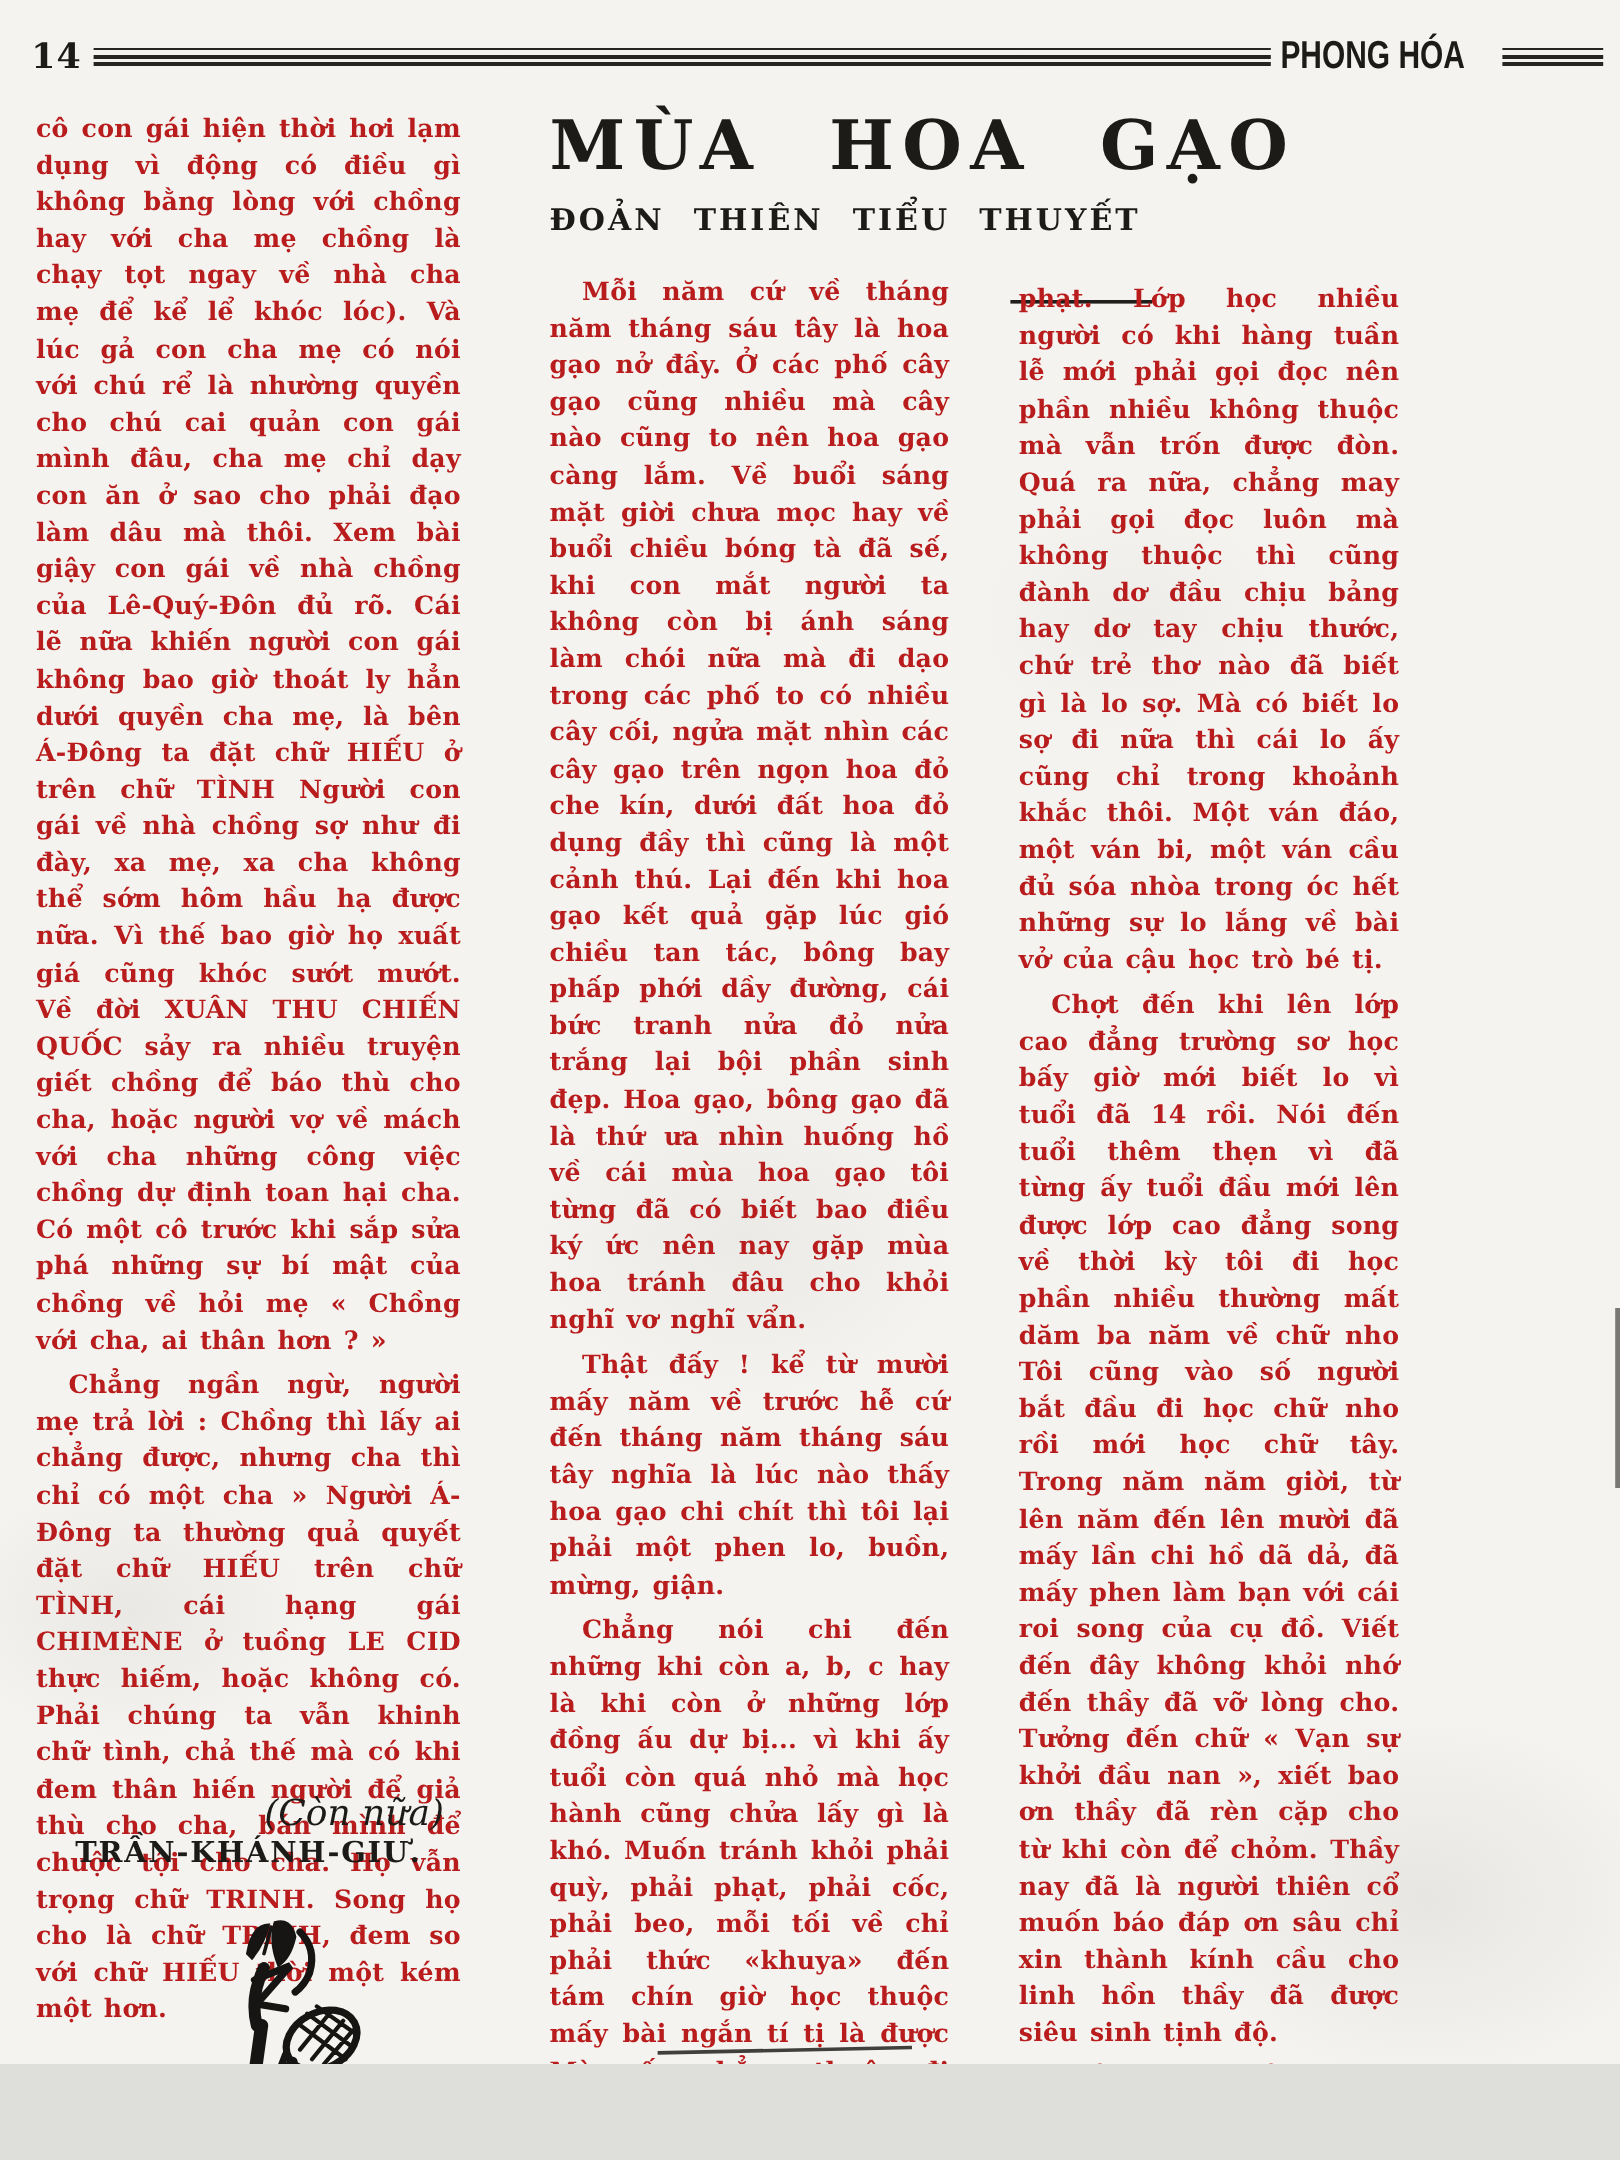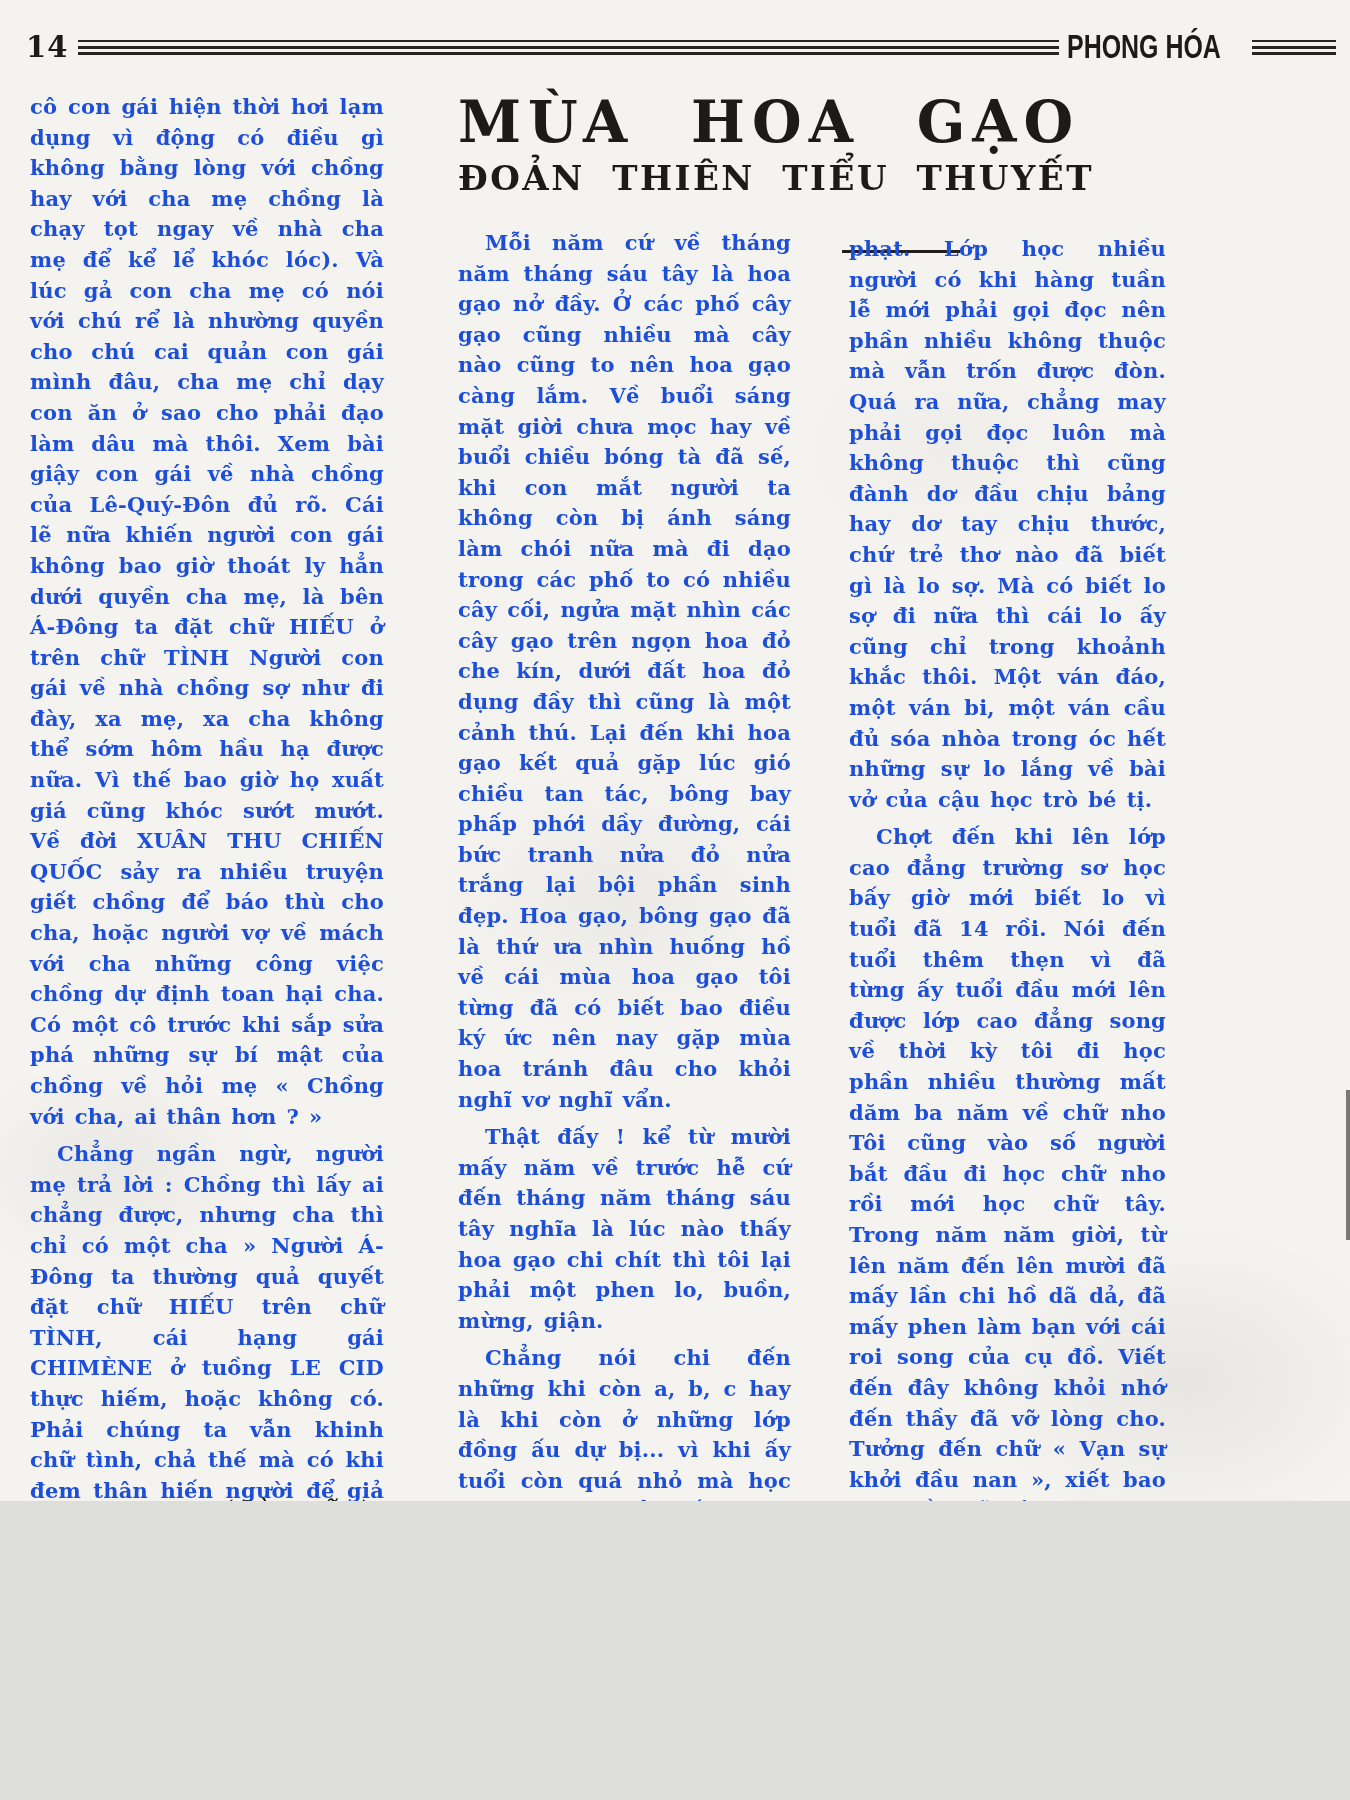--- a/index.html
+++ b/index.html
@@ -1,17 +1,17 @@
 <!DOCTYPE html>
 <html><head>
 <meta charset="utf-8">
 <style>
   html,body { margin:0; padding:0; background:#dededa; }
   .page {
-    position:relative; width:1350px; height:1501px; margin:0 auto;
+    position:relative; width:1350px; height:1720px; margin:0 auto;
     background:#f4f3ef;
     overflow:hidden;
     color:#1d1b18;
     font-family:"DejaVu Serif", serif;
   }
   
   .page::before {
     content:""; position:absolute; inset:0; pointer-events:none;
     background:
       radial-gradient(220px 160px at 8% 78%, rgba(90,90,85,.07), transparent 70%),
@@ -31,28 +31,28 @@
   .rule3.tail { flex:0 0 84px; margin-left:6px; }
   .masthead {
     flex:0 0 auto; margin-left:8px;
     font-family:"Liberation Sans", sans-serif; font-weight:900; font-size:29px;
     letter-spacing:0px; transform:scaleX(.86) scaleY(1.12); transform-origin:left center;
     white-space:nowrap;
   }
   
   .title-block { position:absolute; left:458px; top:88px; width:708px; }
   .title { font-size:57px; font-weight:700; letter-spacing:7px; word-spacing:30px; white-space:nowrap; }
-  .subtitle { margin-top:3px; font-size:34px; font-weight:700; letter-spacing:2.5px; word-spacing:13px; white-space:nowrap; }
+  .subtitle { margin-top:14px; font-size:25px; font-weight:700; letter-spacing:2.5px; word-spacing:13px; white-space:nowrap; }
   .subtitle-rule { position:absolute; left:842px; top:250px; width:118px; height:3px; background:#211f1b; }
   
   .col {
     position:absolute; text-align:justify;
     font-weight:700; font-size:21px; line-height:30.6px;
     letter-spacing:.2px; word-spacing:2.5px;
-    color:#1d4ed8;
+    color:#b91c1c;
   }
   .col p { margin:0 0 7px 0; text-indent:27px; }
   .col p.noindent { text-indent:0; }
   .col-left   { left:30px;  top:92px;  width:354px; }
   .col-middle { left:458px; top:228px; width:333px; }
   .col-right  { left:849px; top:234px; width:317px; }
   
   .sig-block { position:absolute; left:30px; top:1494px; width:354px; }
   .con-nua { text-align:right; padding-right:14px; font-style:italic; font-weight:400; font-size:30px; }
   .author  { text-align:center; font-weight:700; font-size:24px; letter-spacing:1.5px; }

